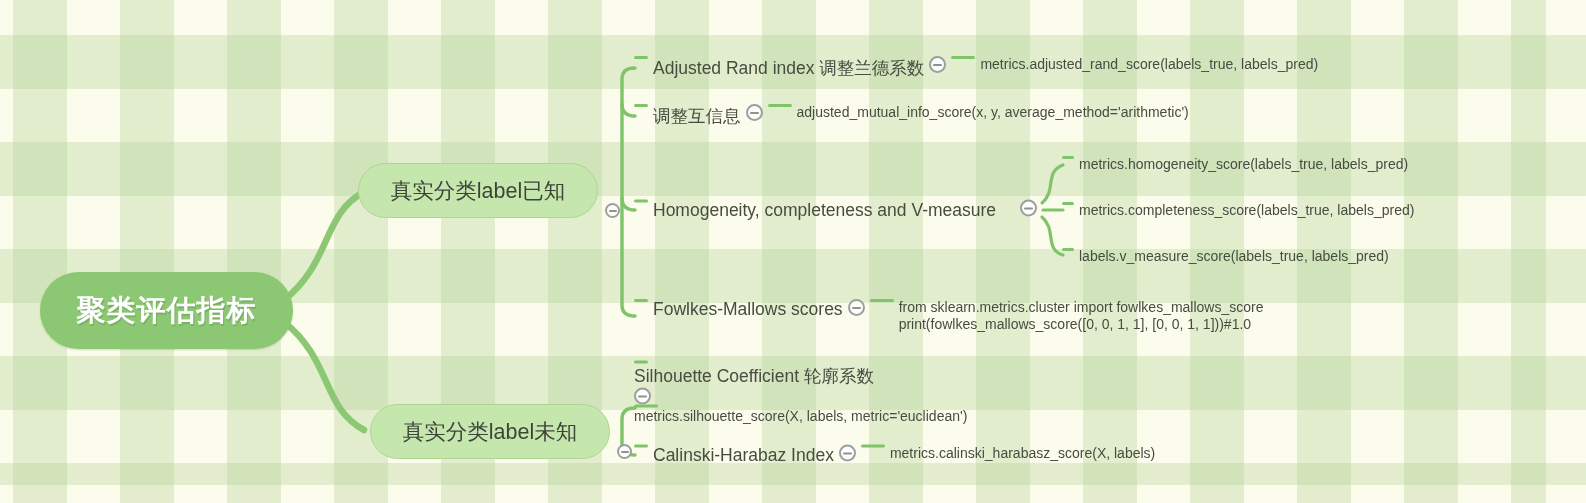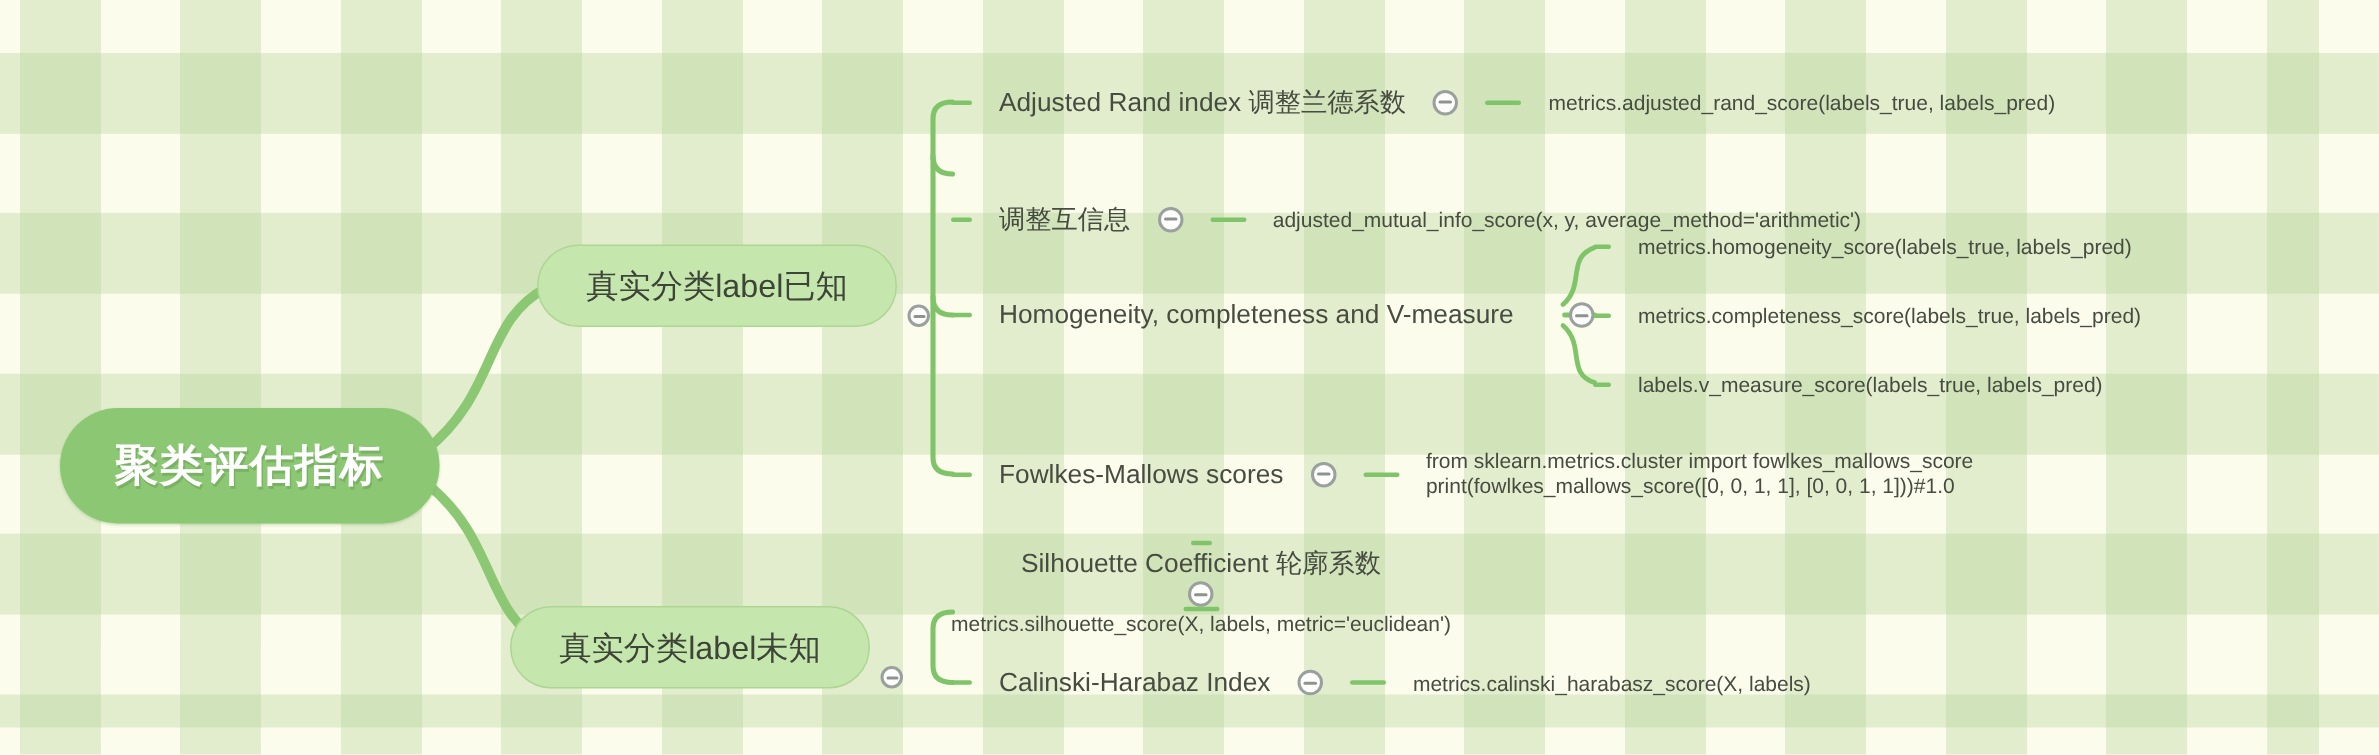--- a/index.html
+++ b/index.html
@@ -30,21 +30,21 @@
 
   .branch{position:absolute;display:flex;align-items:flex-end;column-gap:7px;}
   .branch-pill{
     width:240px;height:55px;border-radius:28px;
     background:#c5e7ae;border:1px solid #aed693;
     display:flex;align-items:center;justify-content:center;
     box-sizing:border-box;
   }
   .branch-pill .pill-label{color:#3e4438;font-size:21.5px;white-space:nowrap;}
 
-  .row{position:absolute;display:flex;align-items:center;column-gap:18px;transform:translateY(-50%);}
+  .row{position:absolute;display:flex;column-gap:5px;transform:translateY(-50%);}
   .dash{width:14px;height:3px;background:#7fc468;border-radius:2px;flex:0 0 auto;}
   .dash.small{width:12px;}
   .link{width:24px;height:3px;background:#7fc468;border-radius:2px;flex:0 0 auto;}
   .n3{font-size:17.5px;color:#474c41;white-space:nowrap;}
   .n3.fixedw{width:362px;flex:0 0 auto;}
   .code{font-size:14px;color:#474c41;white-space:nowrap;}
   .code.block{white-space:pre-line;line-height:1.22;}
 
   .minus-icon{
     width:17px;height:17px;border-radius:50%;
@@ -85,40 +85,40 @@
 
     <div class="branch" style="left:358px;top:163px;">
       <div class="branch-pill">
         <span class="pill-label">真实分类label已知</span>
       </div>
       <span class="minus-icon sm">
           <span class="minus-bar"></span>
         </span>
     </div>
 
-    <div class="branch" style="left:340px;top:404px;">
+    <div class="branch" style="left:370px;top:404px;">
       <div class="branch-pill">
         <span class="pill-label">真实分类label未知</span>
       </div>
       <span class="minus-icon sm">
           <span class="minus-bar"></span>
         </span>
     </div>
 
     <div class="row" style="left:634px;top:68px;">
       <span class="dash"></span>
       <span class="n3">Adjusted Rand index 调整兰德系数</span>
       <span class="minus-icon">
           <span class="minus-bar"></span>
         </span>
       <span class="link"></span>
       <span class="code">metrics.adjusted_rand_score(labels_true, labels_pred)</span>
     </div>
 
-    <div class="row" style="left:634px;top:116px;margin-top:30px;">
+    <div class="row" style="left:634px;top:116px;">
       <span class="dash"></span>
       <span class="n3">调整互信息</span>
       <span class="minus-icon">
           <span class="minus-bar"></span>
         </span>
       <span class="link"></span>
       <span class="code">adjusted_mutual_info_score(x, y, average_method='arithmetic')</span>
     </div>
 
     <div class="row" style="left:634px;top:210px;">

